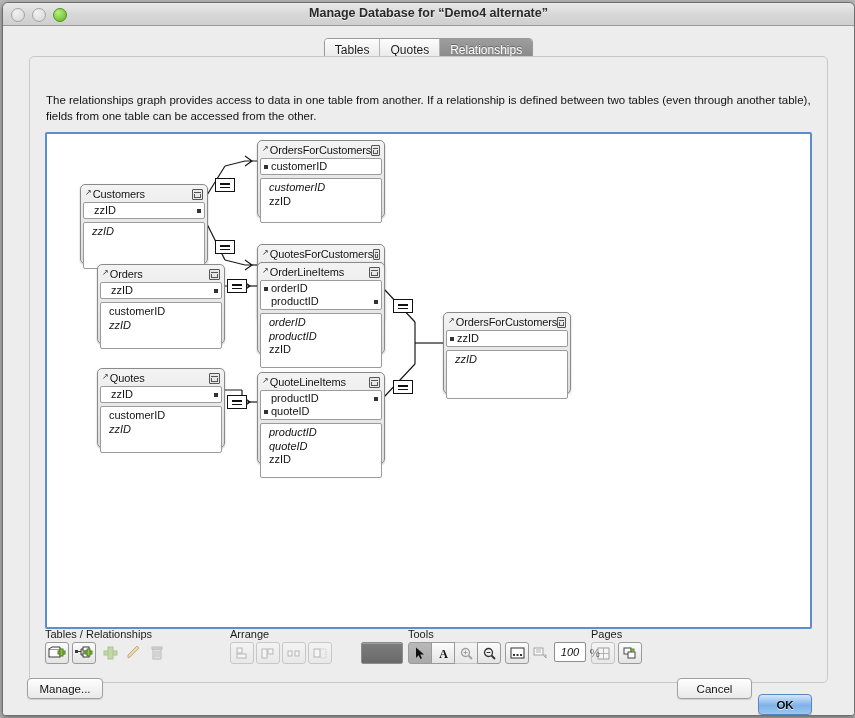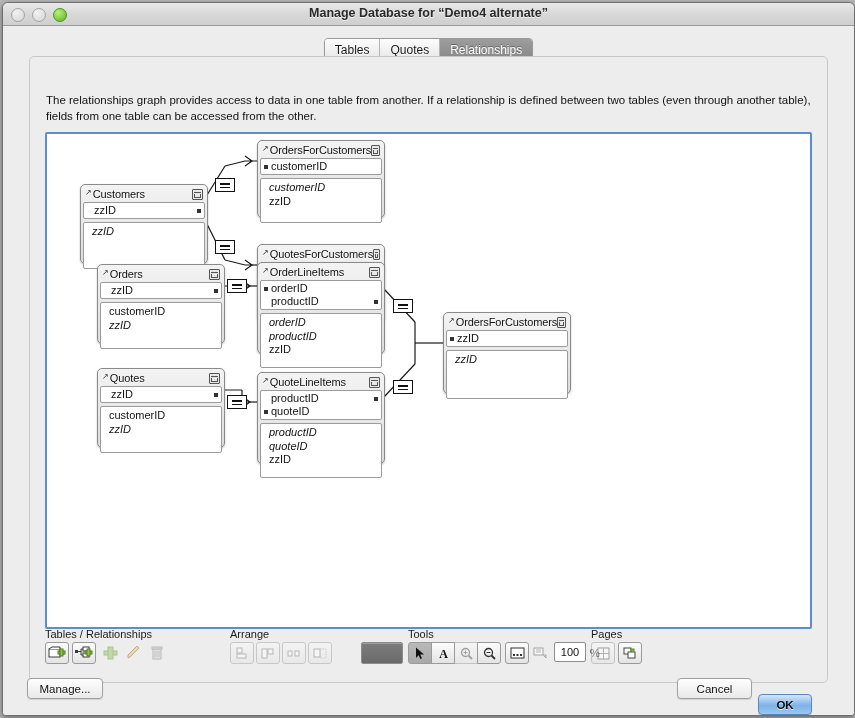--- a/index.html
+++ b/index.html
@@ -532,21 +532,21 @@
                 </g>
               </svg>
           </div>
           <div class="tbtn flat">
             <svg width="15" height="13" viewBox="0 0 15 13" opacity="0.55">
                 <rect x="1" y="1" width="9" height="7" fill="#fff" stroke="#666"></rect>
                 <path d="M3,3 L8,3 M3,5 L8,5" stroke="#888"></path>
                 <path d="M10,8 L13,8 L13,11 M13,11 L11,9" stroke="#666" fill="none"></path>
               </svg>
           </div>
-          <div class="zoomfield" style="margin-left:3px;">100</div>
+          <div class="zoomfield" style="margin-left:3px;font-style:italic;">100</div>
           <span class="pct">%</span>
         </div>
       </div>
 
       <div class="group" style="left:546px;top:0;">
         <div class="grouplabel">Pages</div>
         <div class="btnrow">
           <div class="tbtn solo" style="opacity:.5;margin-right:3px;">
             <svg width="13" height="13" viewBox="0 0 13 13">
                 <rect x="1" y="1" width="11" height="11" fill="#fff" stroke="#555"></rect>

